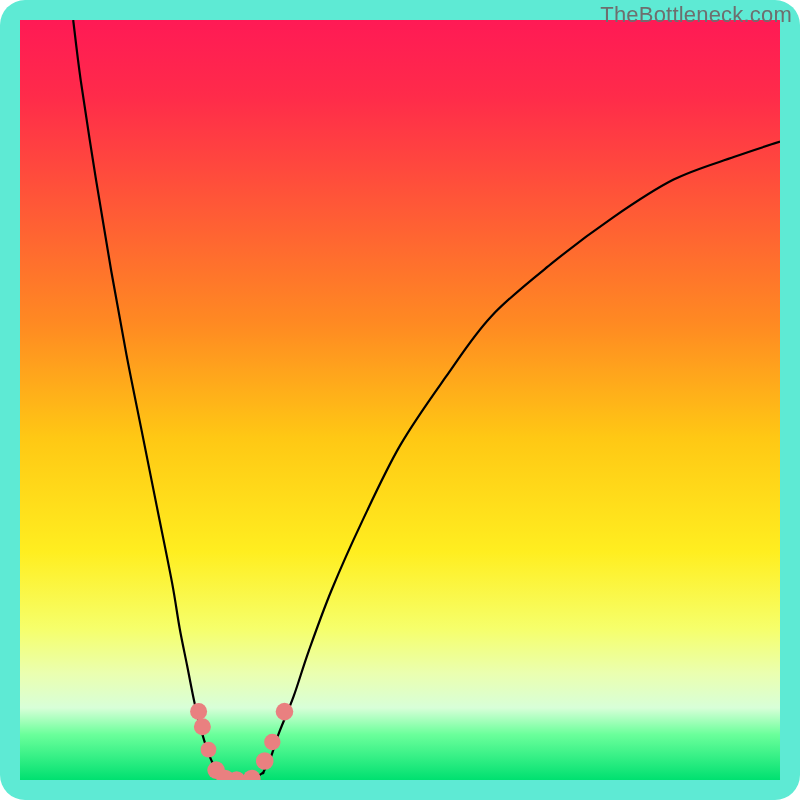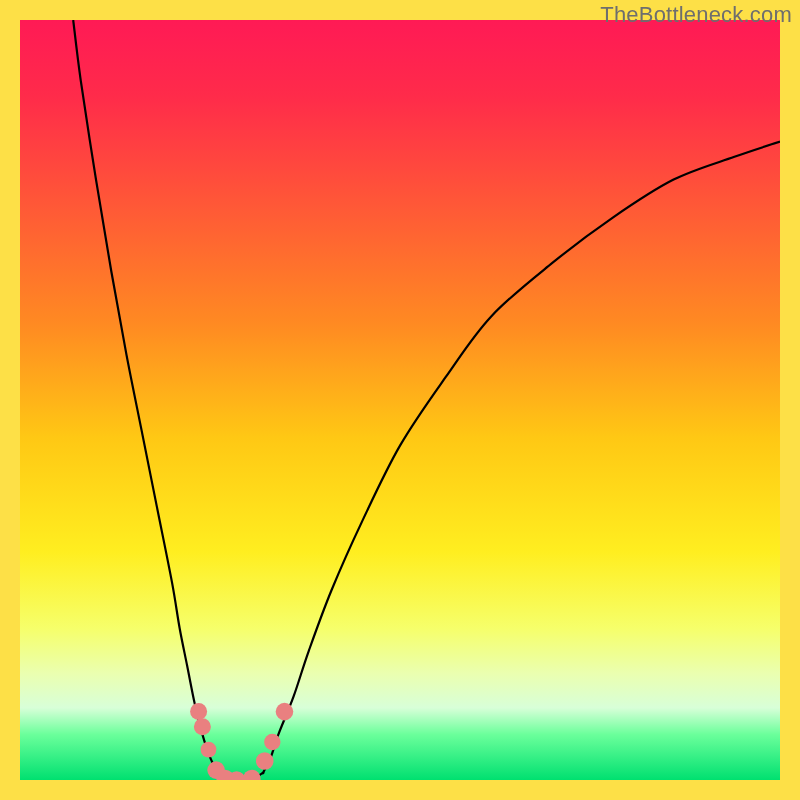--- a/index.html
+++ b/index.html
@@ -6,22 +6,23 @@
     margin: 0;
     padding: 0;
     width: 800px;
     height: 800px;
     overflow: hidden;
     font-family: Arial, Helvetica, sans-serif;
   }
   .frame {
     width: 800px;
     height: 800px;
-    background: #fde047;
+    background: #5eead4;
     position: relative;
+    border-radius: 25px;
   }
   .plot-area {
     position: absolute;
     width: 760px;
     height: 760px;
     left: 20px;
     top: 20px;
     overflow: hidden;
   }
   .watermark {

